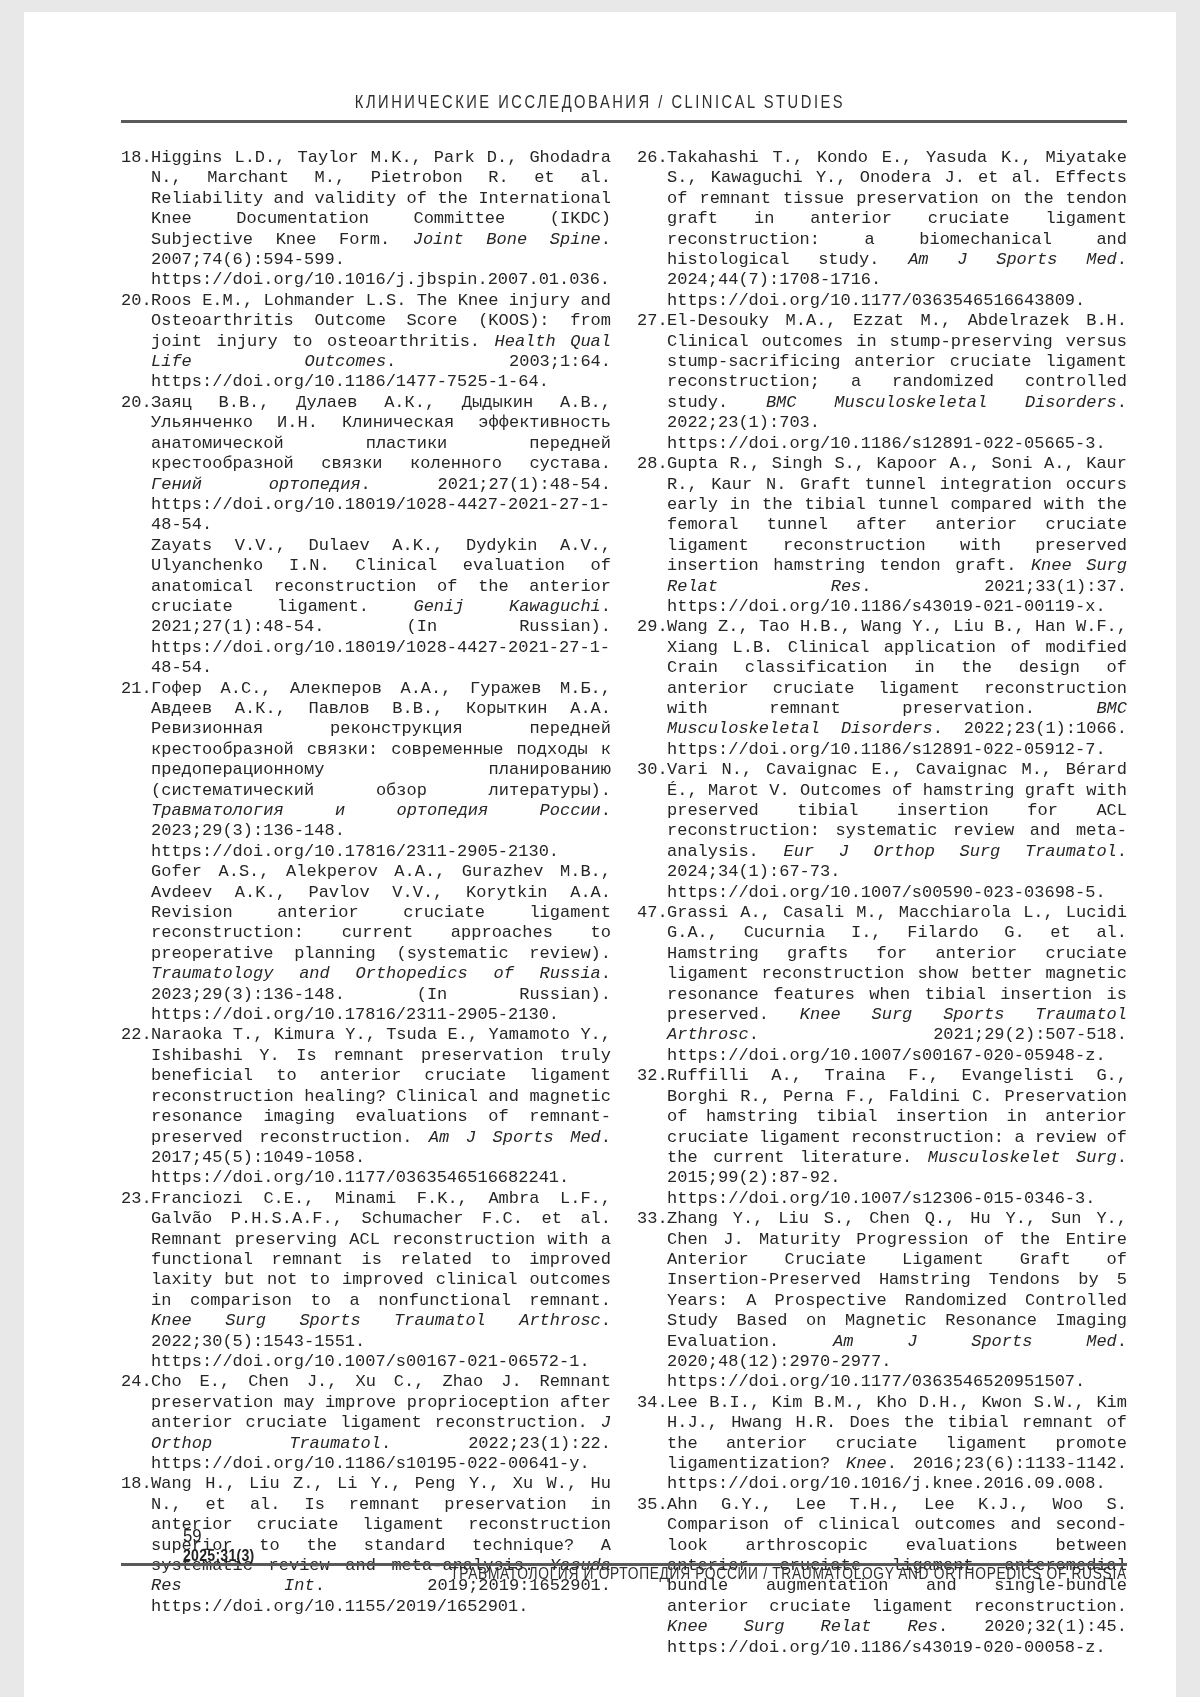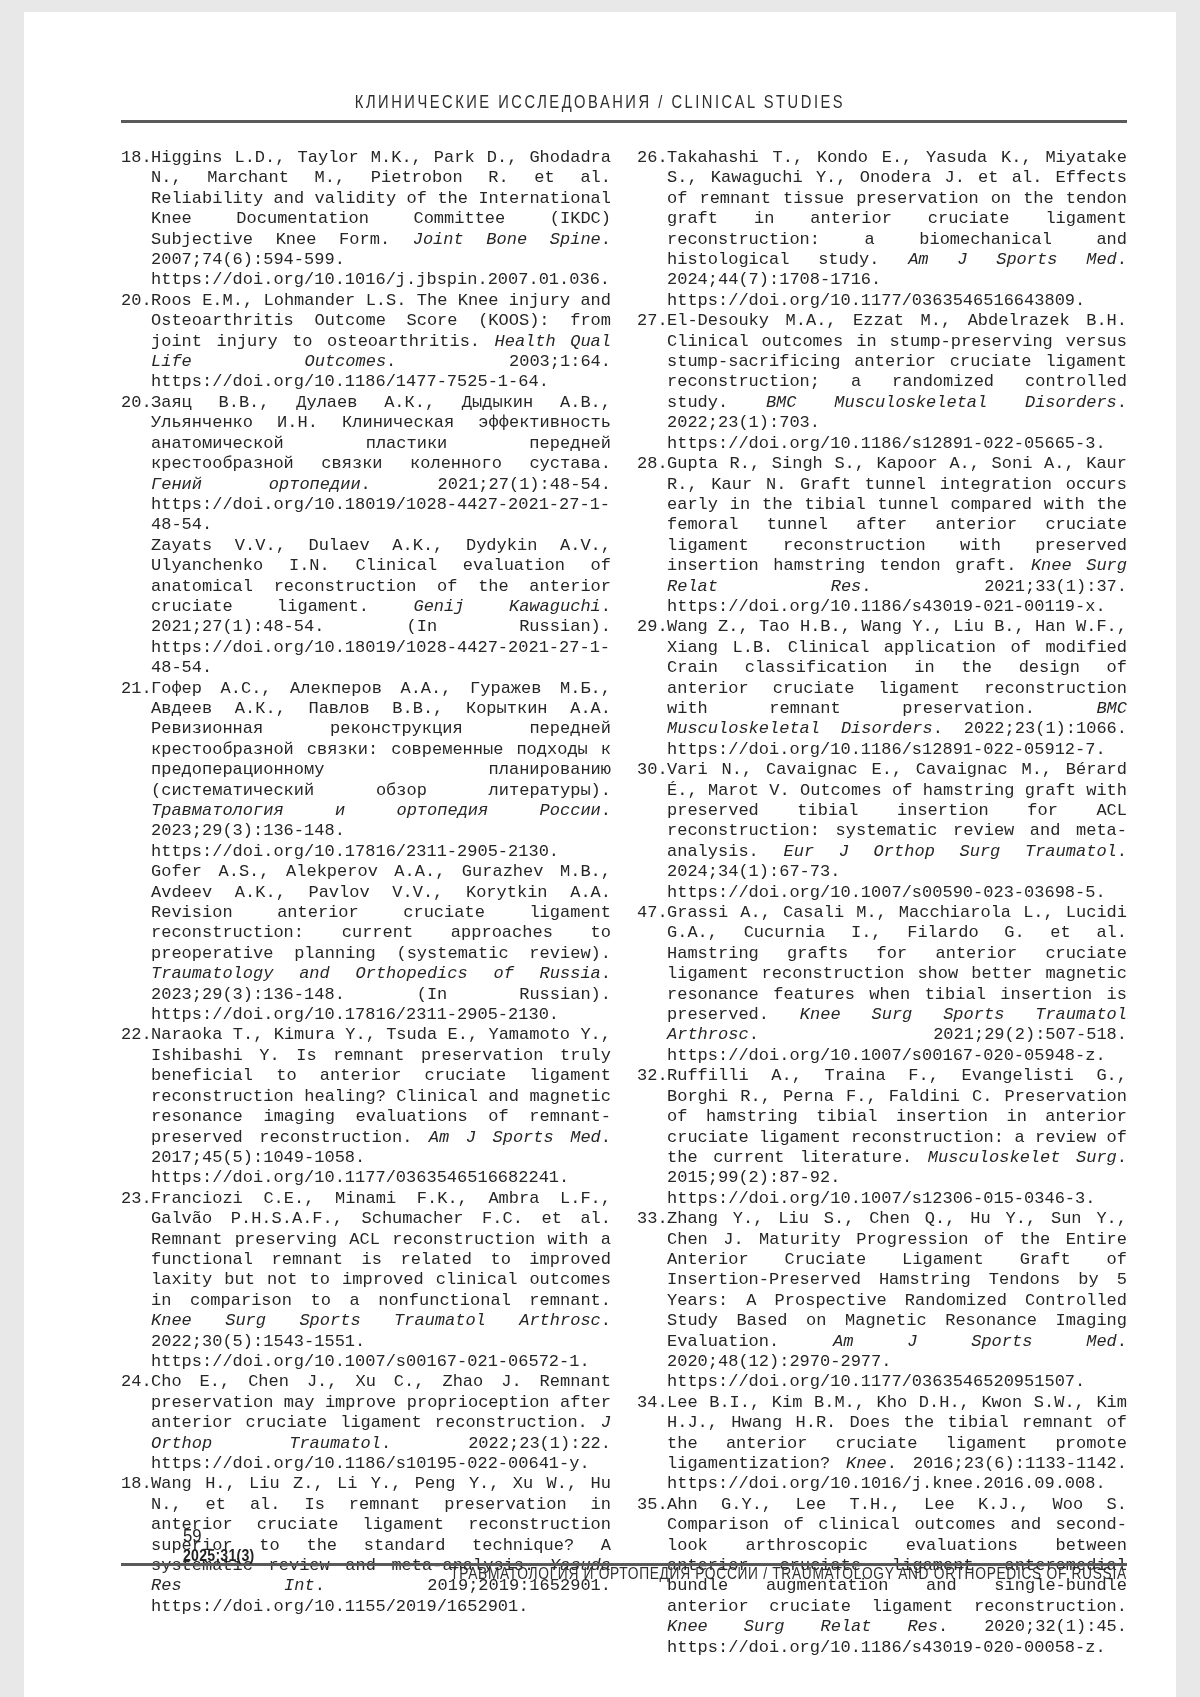--- a/index.html
+++ b/index.html
@@ -121,21 +121,21 @@
         </div>
         <div class="ref-item">
           <span class="ref-num">20.</span>
           <div class="ref-body">
             <p class="ref-par"><span>Roos E.M., Lohmander L.S. The Knee injury and Osteoarthritis Outcome Score (KOOS): from joint injury to osteoarthritis. </span><em>Health Qual Life Outcomes</em><span>. 2003;1:64. https://doi.org/10.1186/1477-7525-1-64.</span></p>
           </div>
         </div>
         <div class="ref-item">
           <span class="ref-num">20.</span>
           <div class="ref-body">
-            <p class="ref-par"><span>Заяц В.В., Дулаев А.К., Дыдыкин А.В., Ульянченко И.Н. Клиническая эффективность анатомической пластики передней крестообразной связки коленного сустава. </span><em>Гений ортопедии</em><span>. 2021;27(1):48-54. https://doi.org/10.18019/1028-4427-2021-27-1-48-54.</span></p>
+            <p class="ref-par"><span>Заяц В.В., Дулаев А.К., Дыдыкин А.В., Ульянченко И.Н. Клиническая эффективность анатомической пластики передней крестообразной связки коленного сустава. </span><em>Гений ортопедия</em><span>. 2021;27(1):48-54. https://doi.org/10.18019/1028-4427-2021-27-1-48-54.</span></p>
             <p class="ref-par"><span>Zayats V.V., Dulaev A.K., Dydykin A.V., Ulyanchenko I.N. Clinical evaluation of anatomical reconstruction of the anterior cruciate ligament. </span><em>Genij Kawaguchi</em><span>. 2021;27(1):48-54. (In Russian). https://doi.org/10.18019/1028-4427-2021-27-1-48-54.</span></p>
           </div>
         </div>
         <div class="ref-item">
           <span class="ref-num">21.</span>
           <div class="ref-body">
             <p class="ref-par"><span>Гофер А.С., Алекперов А.А., Гуражев М.Б., Авдеев А.К., Павлов В.В., Корыткин А.А. Ревизионная реконструкция передней крестообразной связки: современные подходы к предоперационному планированию (систематический обзор литературы). </span><em>Травматология и ортопедия России</em><span>. 2023;29(3):136-148. https://doi.org/10.17816/2311-2905-2130.</span></p>
             <p class="ref-par"><span>Gofer A.S., Alekperov A.A., Gurazhev M.B., Avdeev A.K., Pavlov V.V., Korytkin A.A. Revision anterior cruciate ligament reconstruction: current approaches to preoperative planning (systematic review). </span><em>Traumatology and Orthopedics of Russia</em><span>. 2023;29(3):136-148. (In Russian). https://doi.org/10.17816/2311-2905-2130.</span></p>
           </div>
         </div>

